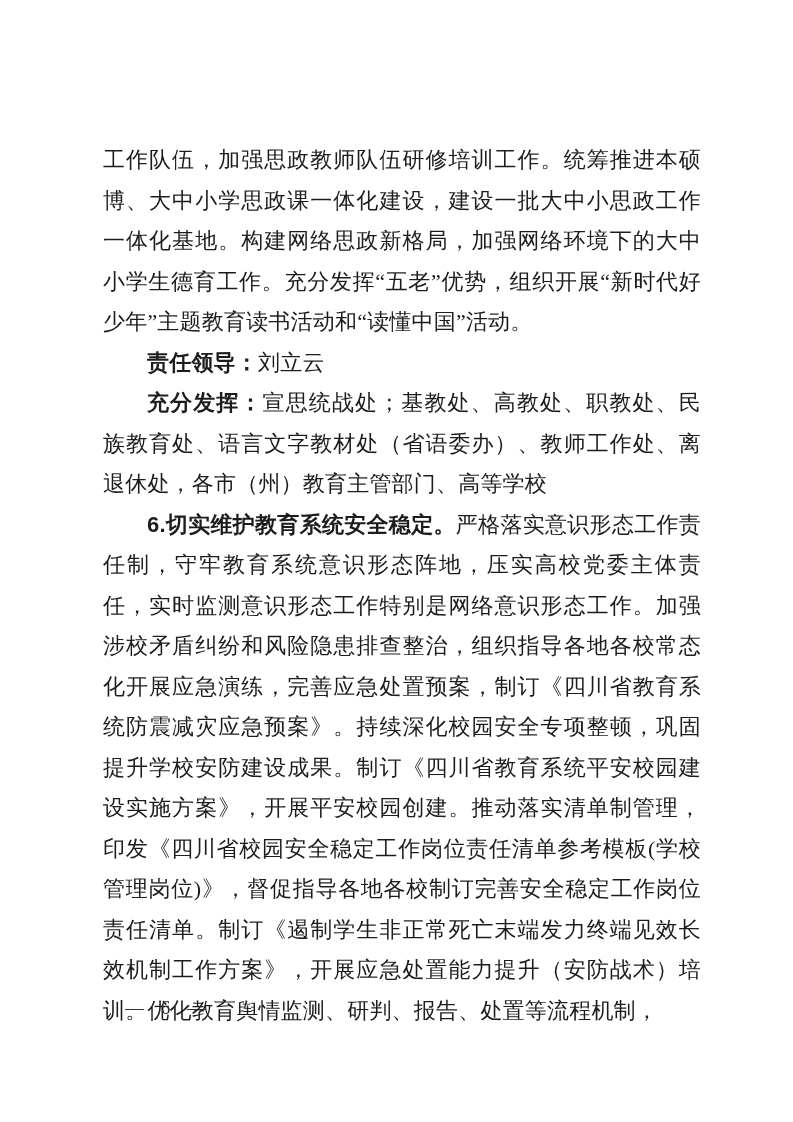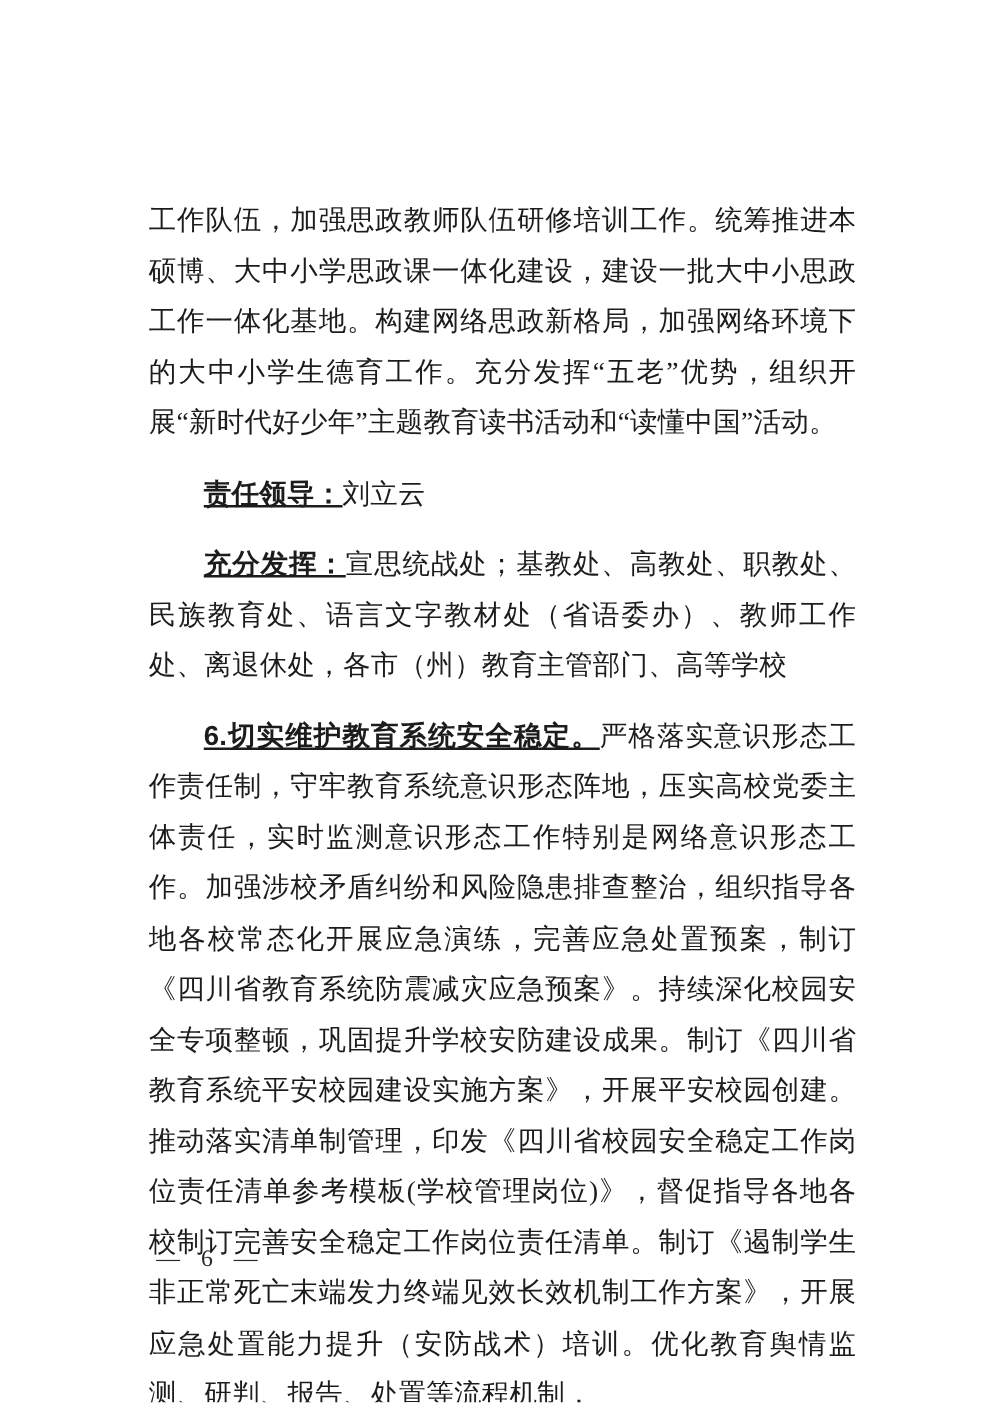--- a/index.html
+++ b/index.html
@@ -21,30 +21,29 @@
     left: 103px;
     top: 140px;
     width: 598px;
     font-size: 22px;
     line-height: 40.5px;
     text-align: justify;
     text-justify: inter-ideograph;
     letter-spacing: 0.2px;
   }
   .para {
-    margin: 16px;
+    margin: 0;
     padding: 0;
   }
   .para.indent {
     text-indent: 2em;
   }
   .hei {
     font-family: "Liberation Sans", "DejaVu Sans", sans-serif;
     font-weight: 700;
-    text-decoration: underline;
   }
   .page-number {
     position: absolute;
     left: 125px;
     top: 997px;
     font-size: 19px;
     letter-spacing: 6px;
     color: #2a2a2a;
     font-family: "Liberation Serif", "DejaVu Serif", serif;
   }

